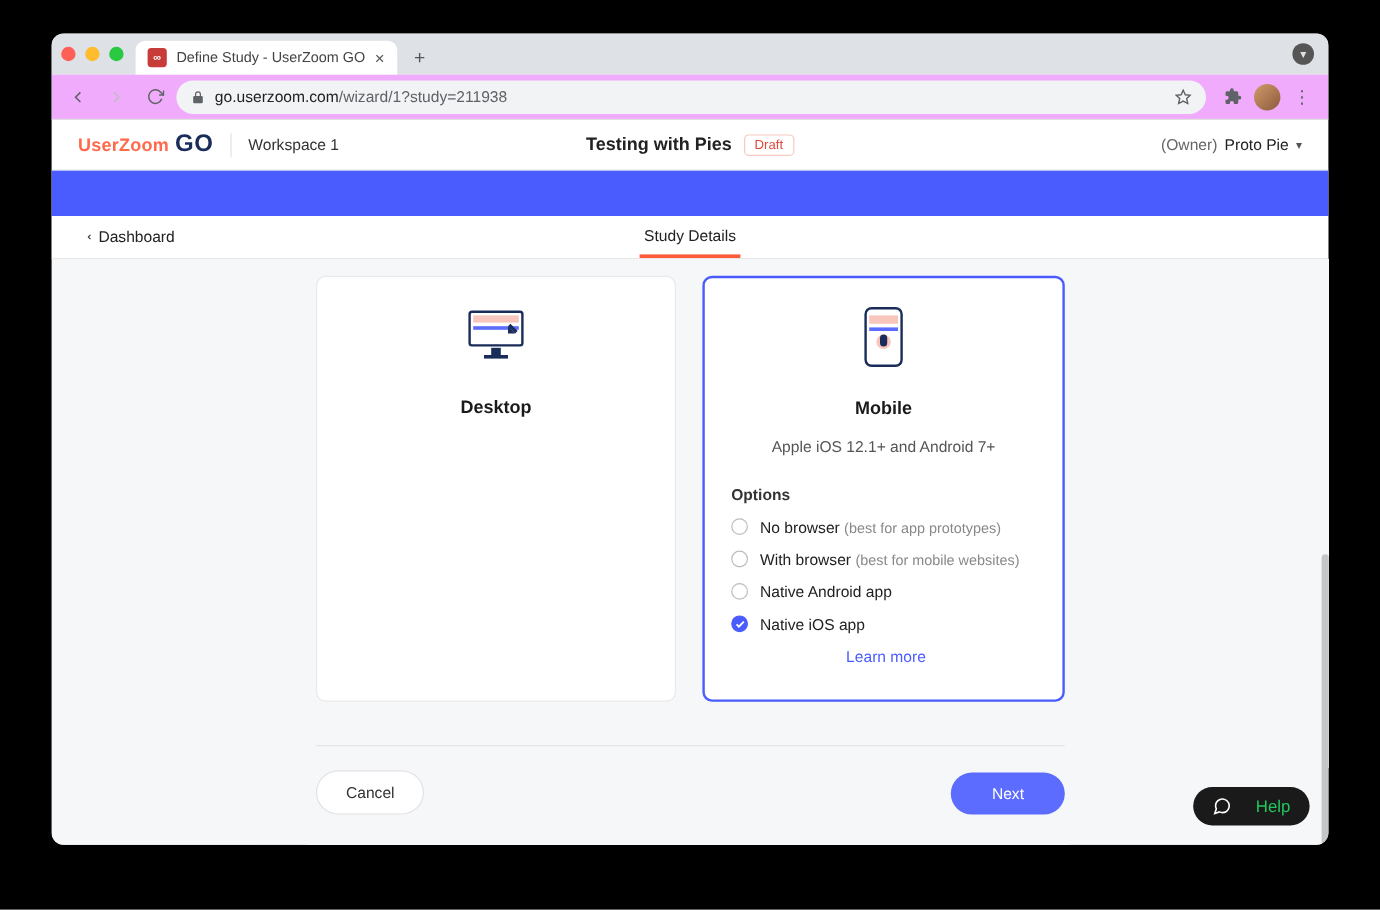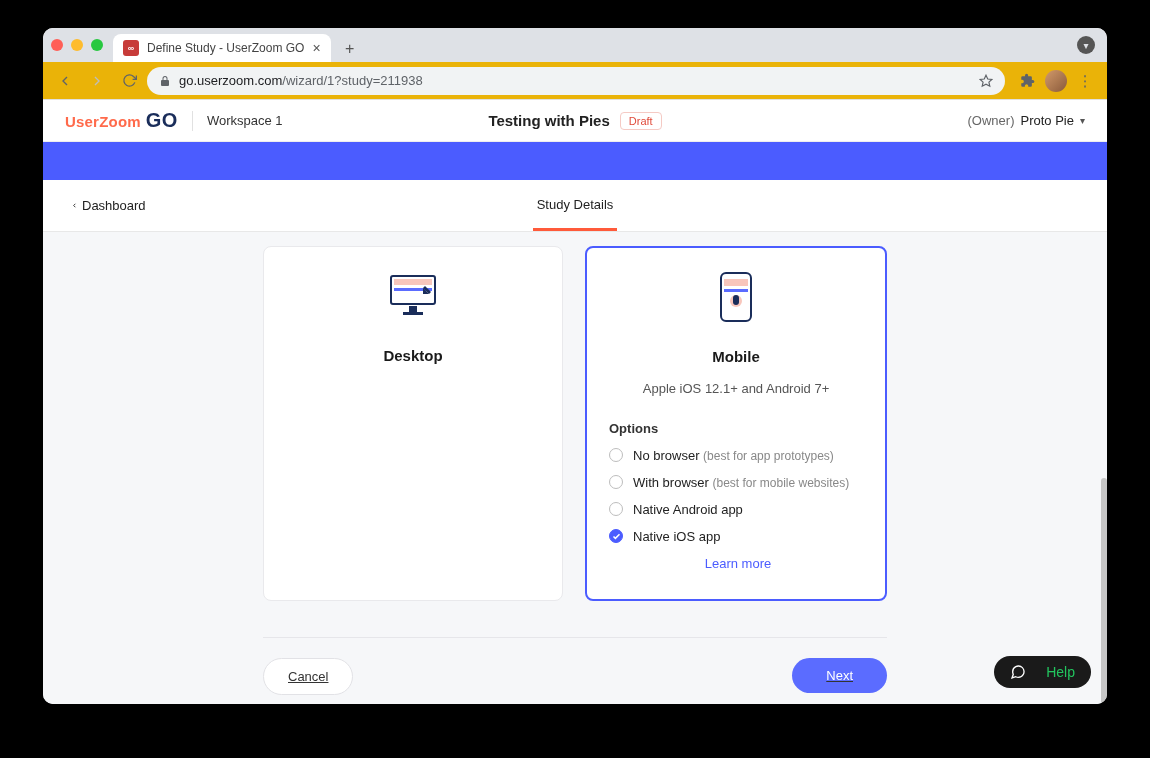--- a/index.html
+++ b/index.html
@@ -75,21 +75,21 @@
     display:flex; align-items:center;
   }
   .chev-down-circle {
     width:18px; height:18px; border-radius:50%; background:#555;
     color:#dee1e6; display:flex; align-items:center; justify-content:center;
     font-size:10px;
   }
 
   .toolbar {
     height: 38px;
-    background: #eab308;
+    background: #f0abfc;
     border-bottom: 1px solid #e0e0e0;
     display:flex;
     align-items:center;
     padding: 0 8px;
     gap: 4px;
   }
   .tb-icon {
     width:28px; height:28px; display:flex; align-items:center; justify-content:center;
     color:#5f6368; font-size:15px;
   }
@@ -142,21 +142,21 @@
     padding:2px 8px; border-radius:4px; font-weight:500;
   }
   .appbar-right { margin-left:auto; display:flex; align-items:center; gap:6px; font-size:13px;}
   .owner { color:#666; }
   .owner-name { color:#222; font-weight:500; }
   .owner-chev { color:#555; font-size:10px; }
 
   .bluebar { height: 38px; background:#4b5cff; }
 
   .subnav {
-    height:52px;
+    height:36px;
     background:#fff;
     display:flex;
     align-items:center;
     padding:0 28px;
     border-bottom:1px solid #e8e8e8;
     position:relative;
   }
   .back-dash {
     display:flex; align-items:center; gap:4px;
     color:#222; font-size:13px; font-weight:500;
@@ -225,23 +225,22 @@
   .learn-link {
     text-align:center; display:block; color:#4b5cff; font-size:13px;
     padding-left:4px;
   }
 
   .footer-sep {
     width:624px; height:1px; background:#e6e6ea; margin:36px auto 20px;
   }
   .footer-actions {
     width:624px; margin:0 auto;
-    display:flex; justify-content:space-between; align-items:flex-start;
+    display:flex; justify-content:space-between; align-items:flex-end;
     padding-bottom:28px;
-    text-decoration:underline;
   }
   .btn-cancel {
     padding:10px 24px; border-radius:20px;
     border:1px solid #e2e2e6; background:#fff;
     font-size:13px; color:#333;
   }
   .btn-next {
     padding:10px 34px; border-radius:20px;
     background:#5b6cff; color:#fff;
     font-size:13px; border:none; font-weight:500;

